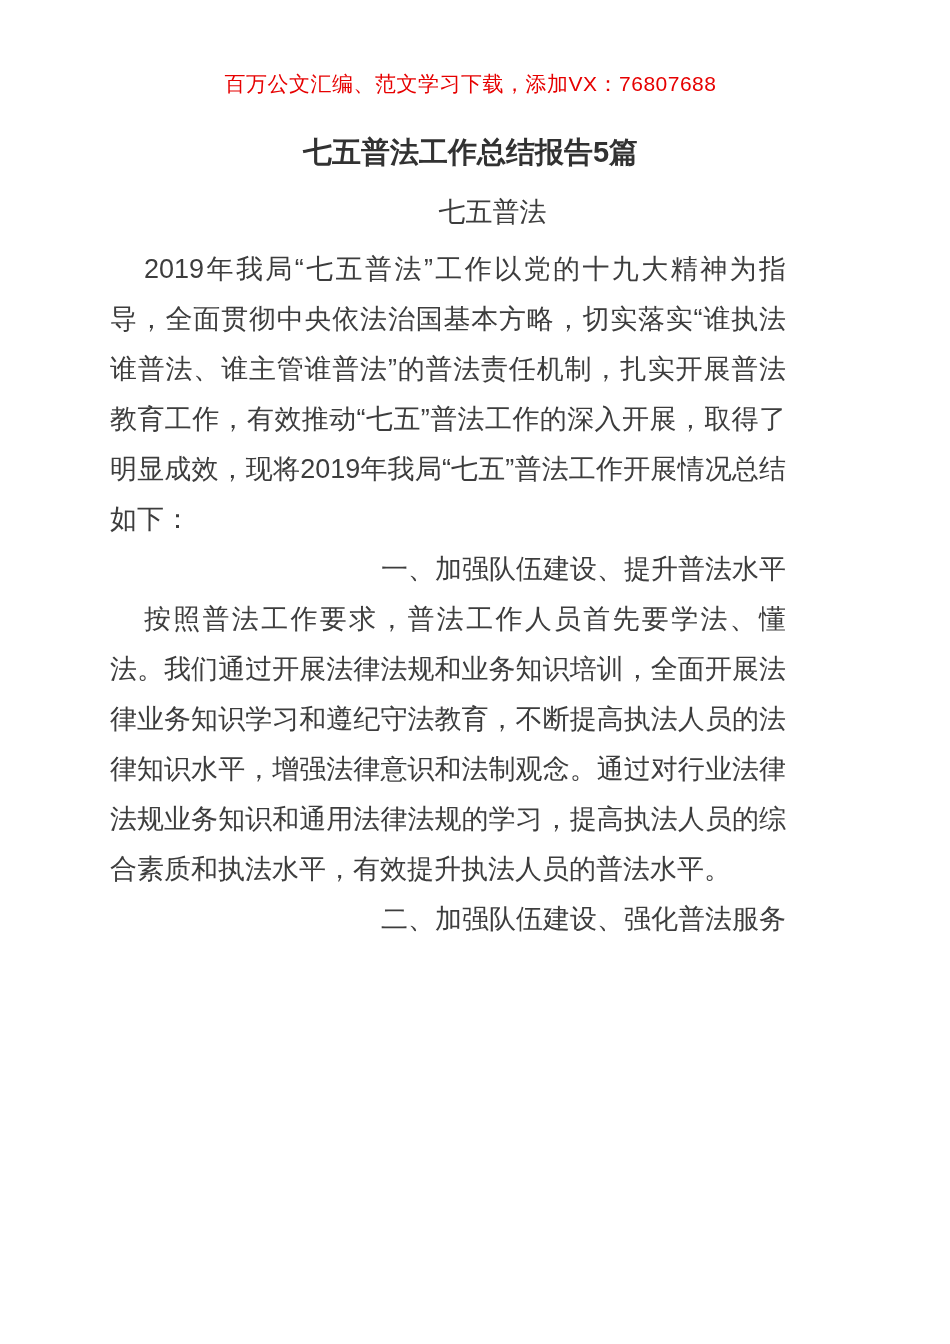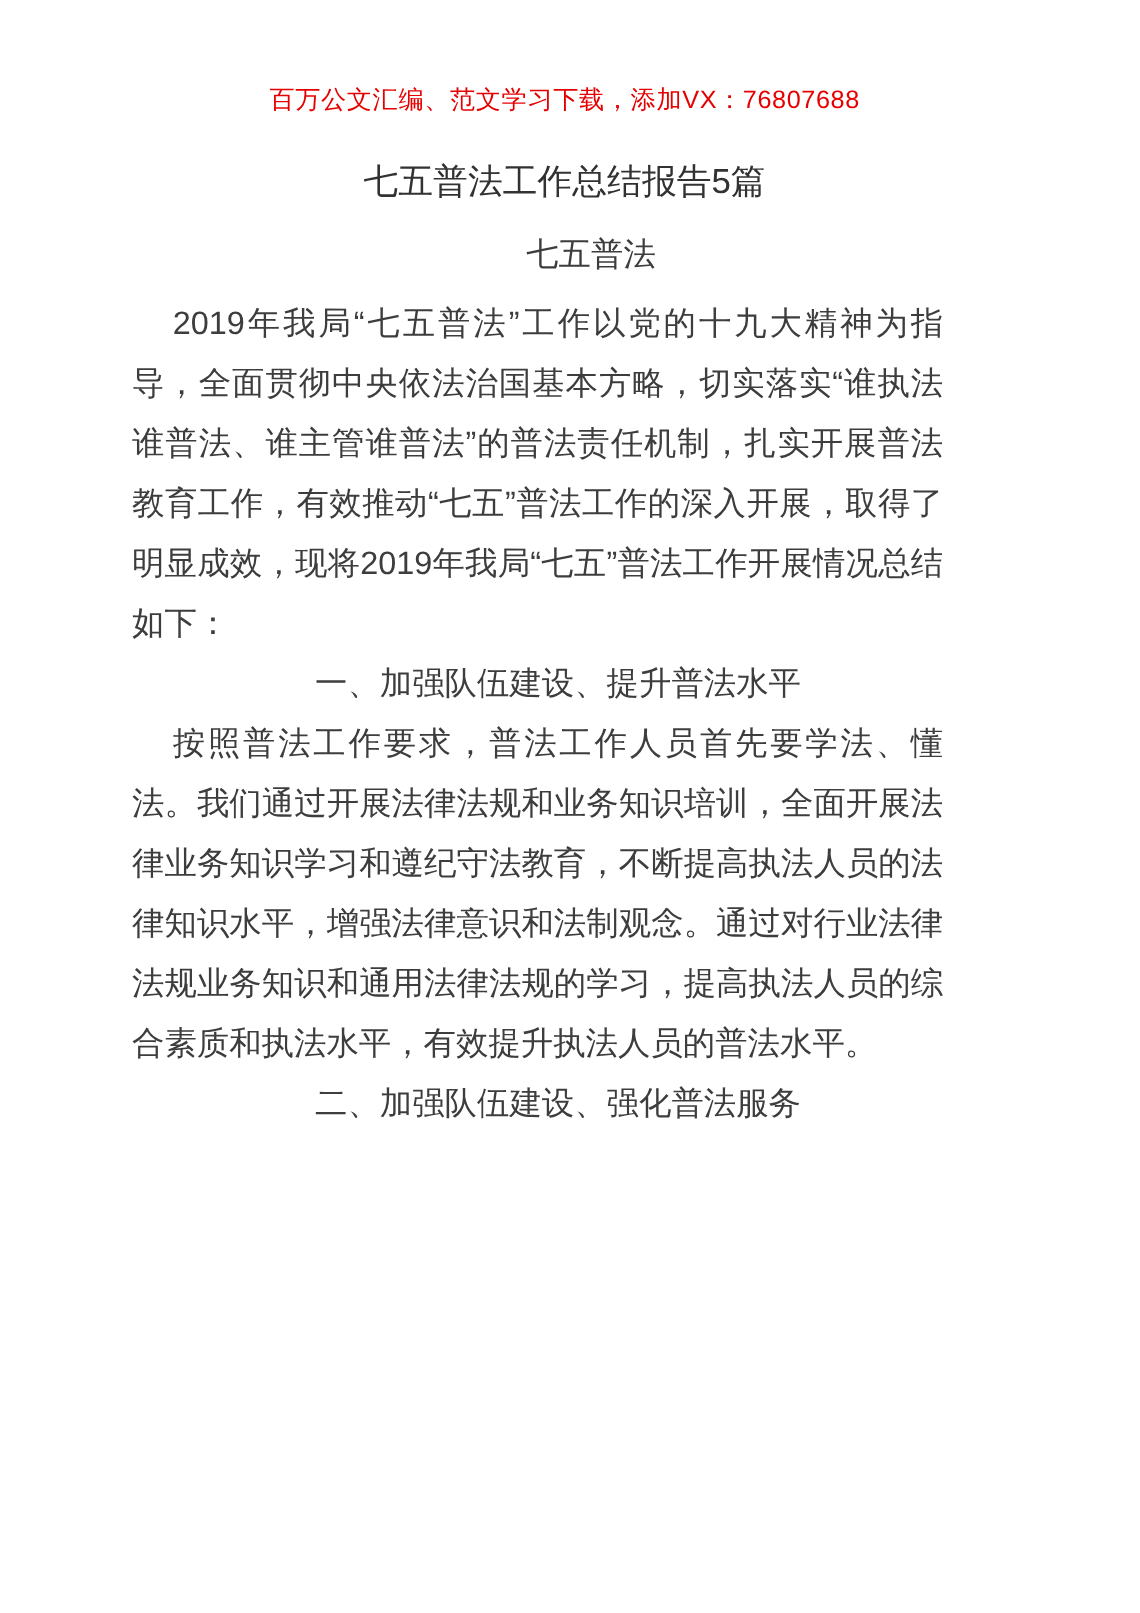--- a/index.html
+++ b/index.html
@@ -25,21 +25,21 @@
     font-size: 21px;
     line-height: 30px;
     color: #e60000;
     letter-spacing: 0.5px;
   }
   .doc-title {
     margin: 36px 0 0 0;
     text-align: center;
     font-size: 29px;
     line-height: 34px;
-    font-weight: normal;
+    font-weight: bold;
     color: #323232;
   }
   .doc-subtitle {
     margin: 27px 0 0 0;
     text-align: center;
     font-size: 27px;
     line-height: 32px;
     font-weight: normal;
     color: #3d3d3d;
     position: relative;
@@ -53,21 +53,21 @@
     color: #3d3d3d;
     text-align: justify;
     text-justify: inter-character;
   }
   .content p {
     margin: 0;
     padding: 0;
     text-indent: 34px;
   }
   .content p.heading {
-    text-align: center;
+    text-align: right;
   }
 </style>
 </head>
 <body>
 
 <div class="page">
 
   <p class="red-header" style="color: rgb(230, 0, 0);">百万公文汇编、范文学习下载，添加VX：76807688</p>
 
   <h1 class="doc-title">七五普法工作总结报告5篇</h1>

